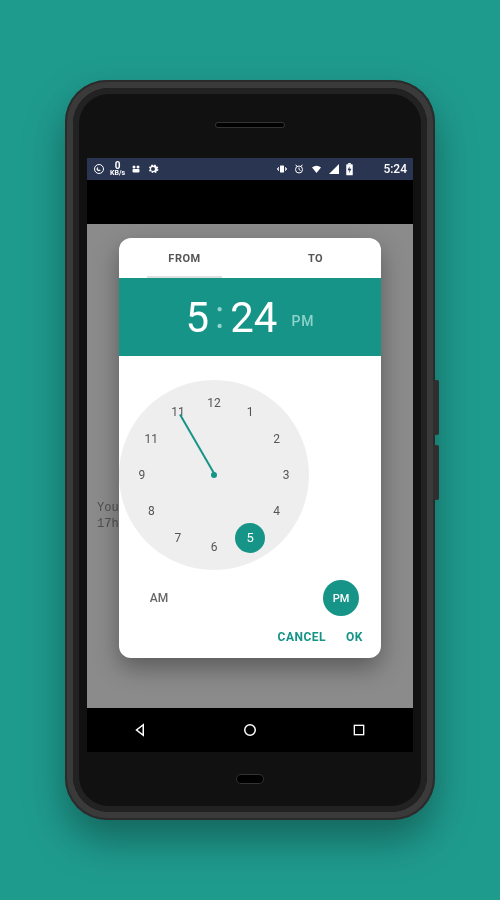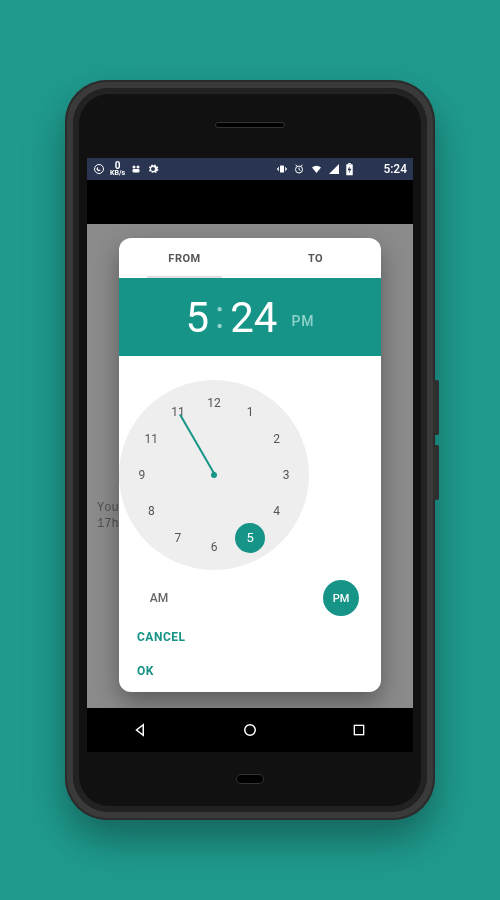--- a/index.html
+++ b/index.html
@@ -213,21 +213,20 @@
     background: #159487; color: #fff;
     display: flex; align-items: center; justify-content: center;
     font-size: 11px; font-weight: 500;
   }
   
   .actions {
     display: flex;
     justify-content: flex-end;
     gap: 20px;
     padding: 10px 18px 14px;
-    flex-direction: column;
   }
   .actions .btn {
     font-size: 12px;
     font-weight: 700;
     color: #159487;
     letter-spacing: .5px;
   }
   
   .navbar {
     position: absolute;

